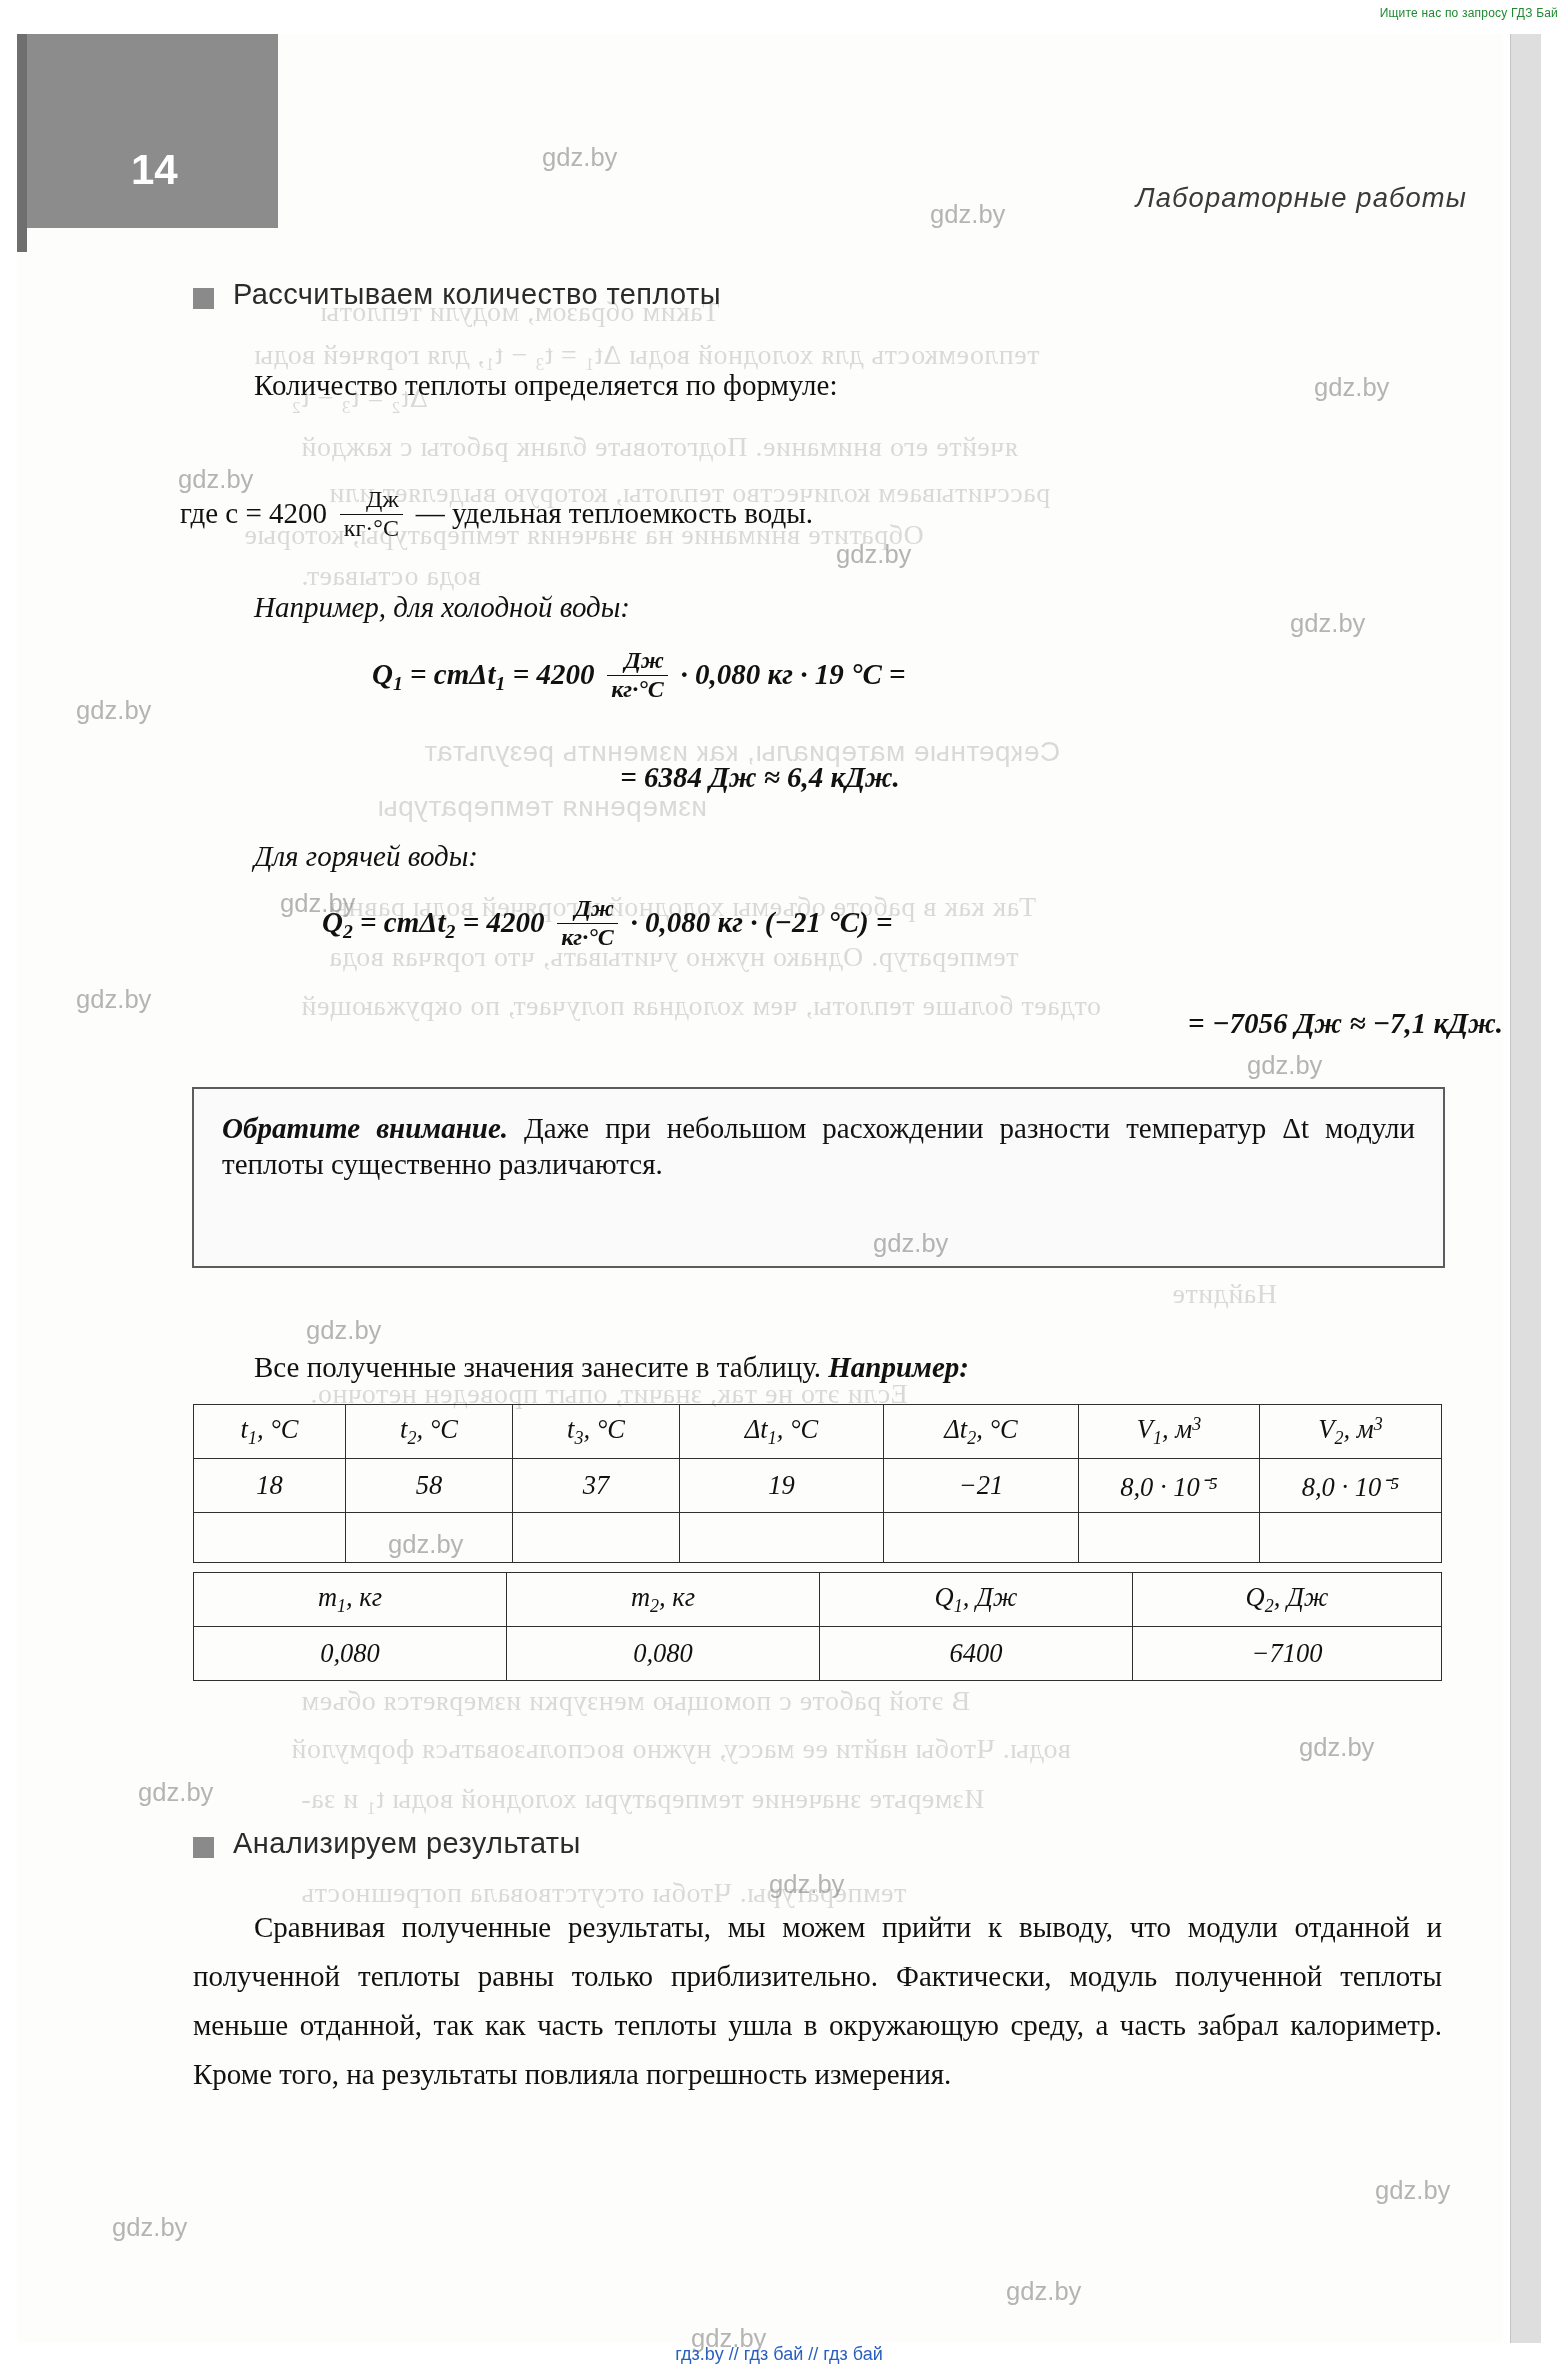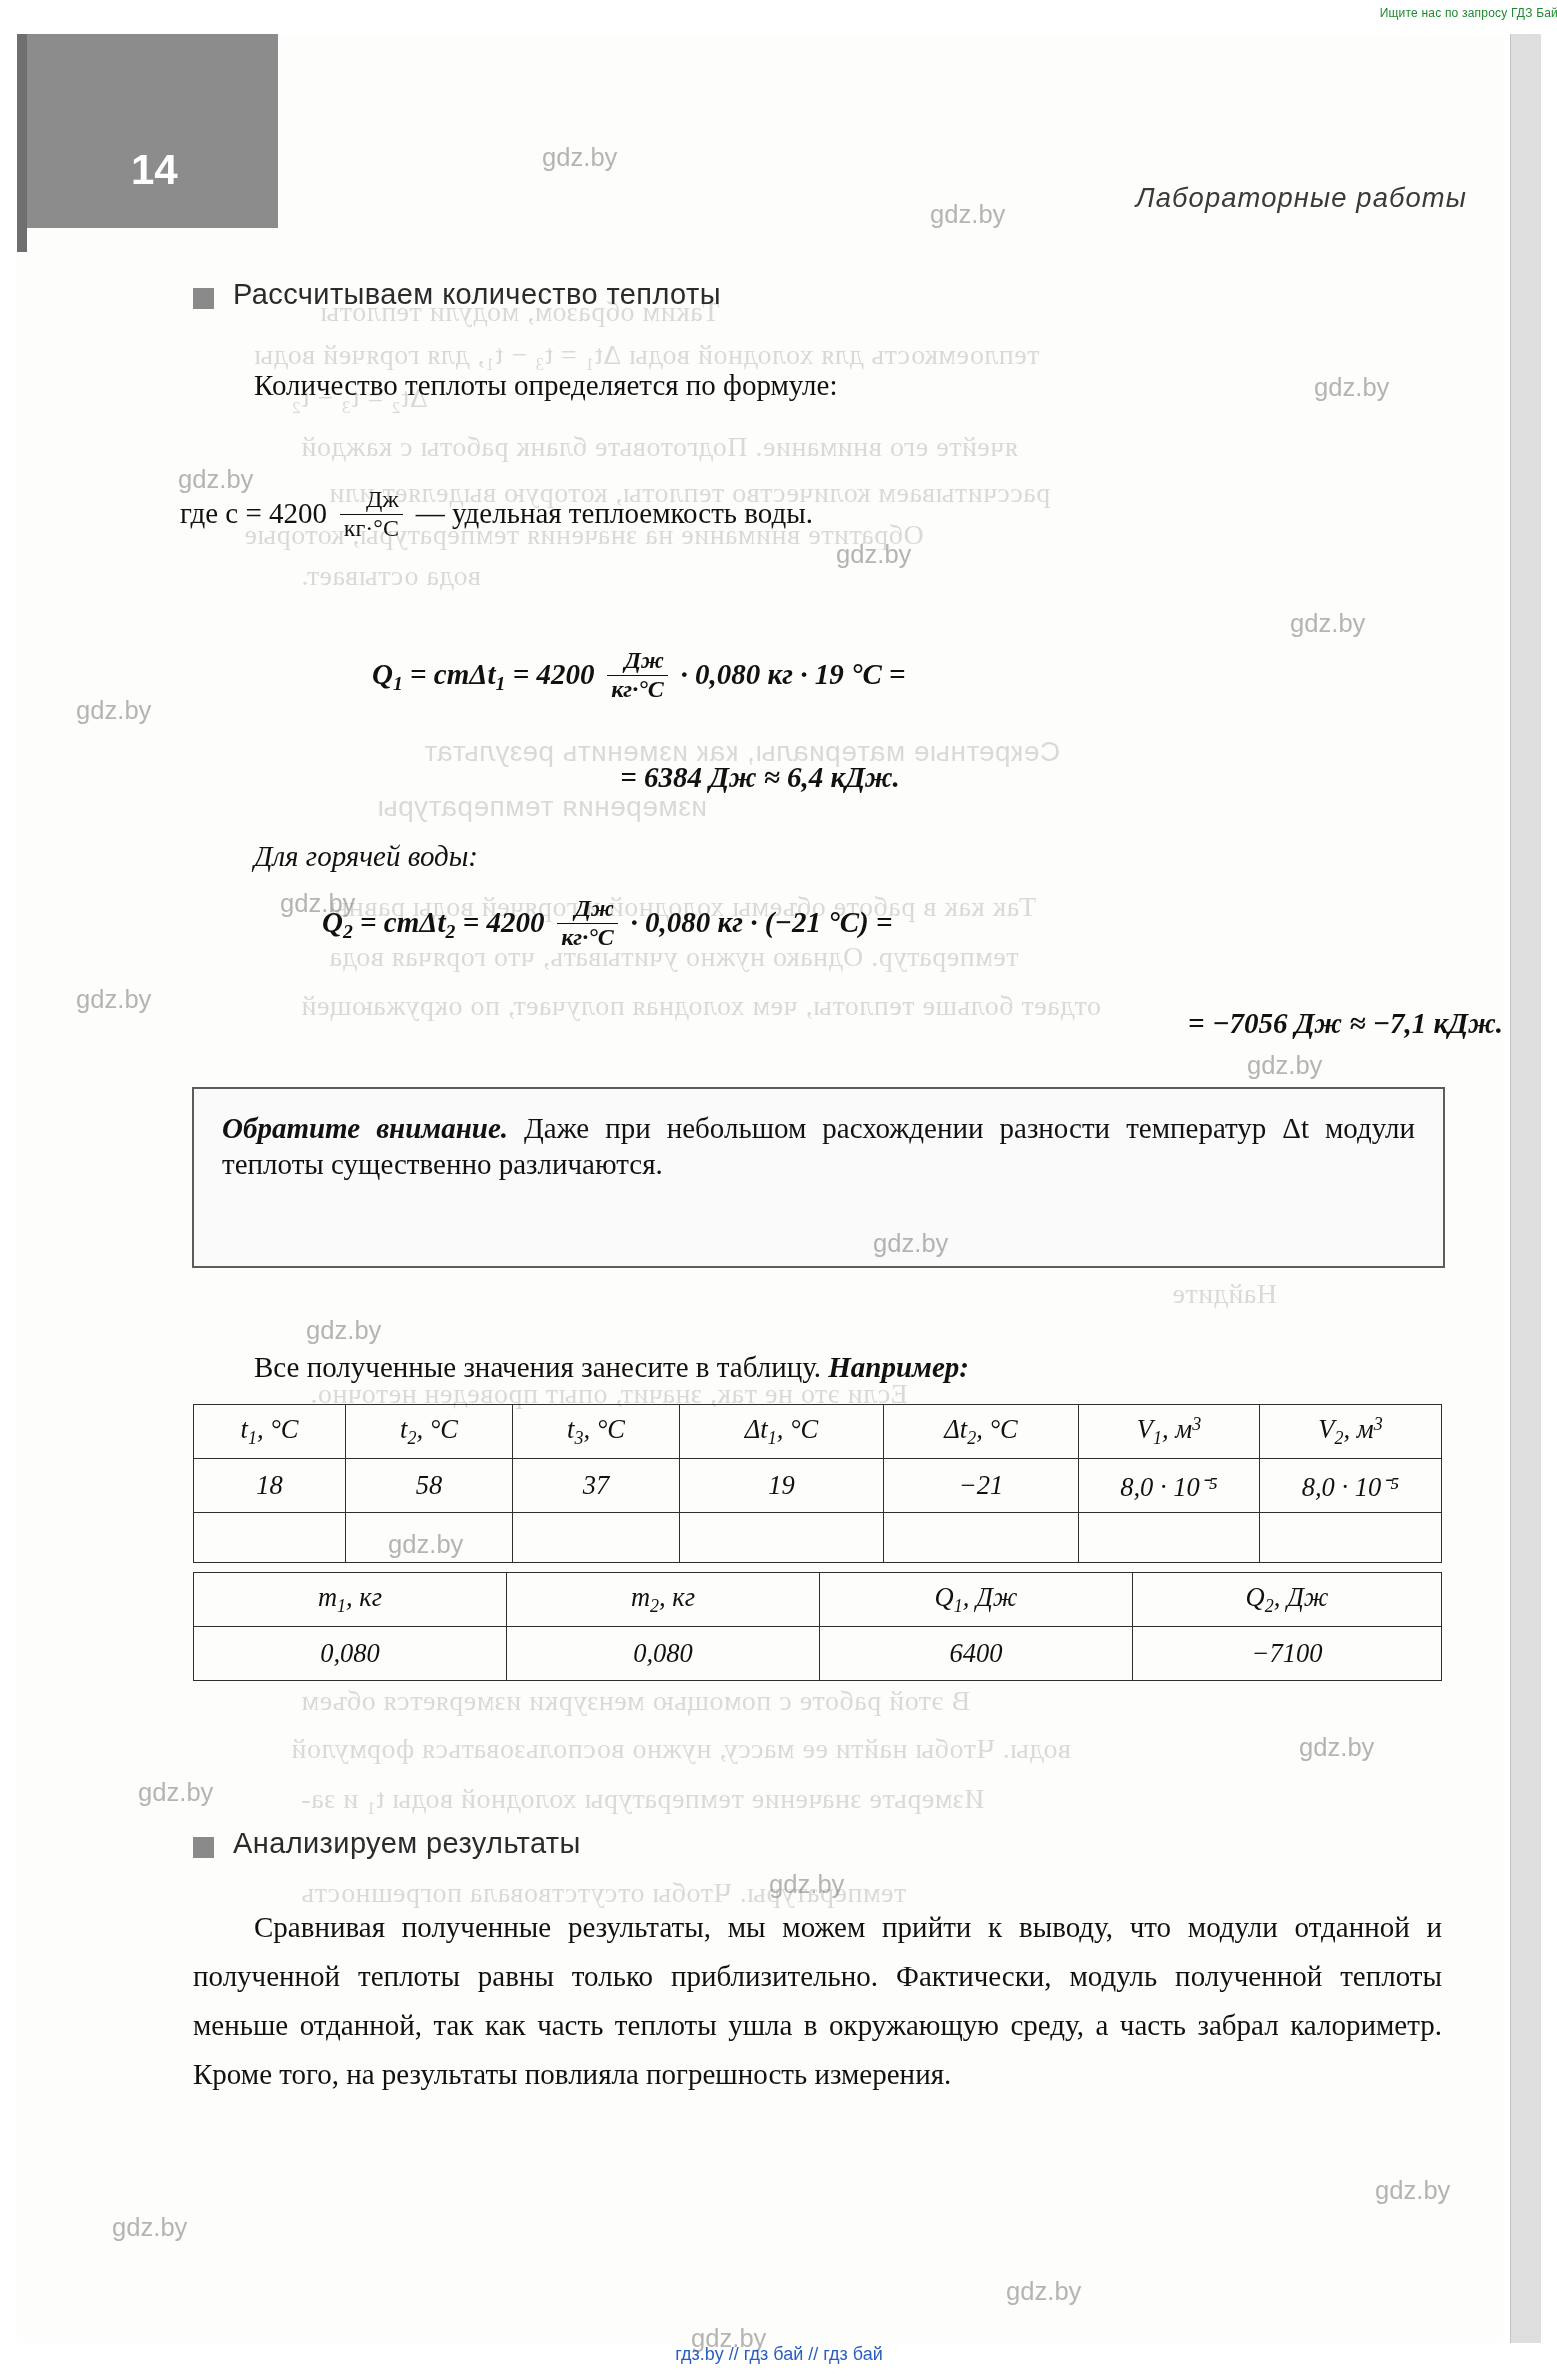--- a/index.html
+++ b/index.html
@@ -235,20 +235,21 @@
 
   <div class="p" style="left:163px;top:454px;width:1230px">
     <span>где c = 4200</span>
     <span class="frac">
       <span class="num">Дж</span>
       <span class="den">кг·°C</span>
     </span>
     <span>— удельная теплоемкость воды.</span>
   </div>
 
+  <div class="p it" style="left:237px;top:551px">Например, для холодной воды:</div>
 
   <div class="p bi" style="left:355px;top:615px">
     <span>Q</span><sub>1</sub>
     <span>= cmΔt</span><sub>1</sub>
     <span>= 4200</span>
     <span class="frac">
       <span class="num">Дж</span>
       <span class="den">кг·°C</span>
     </span>
     <span>· 0,080 кг · 19 °C =</span>

